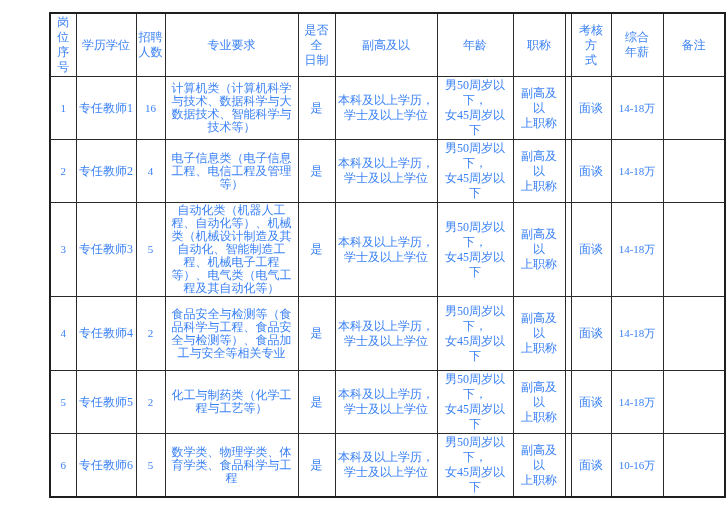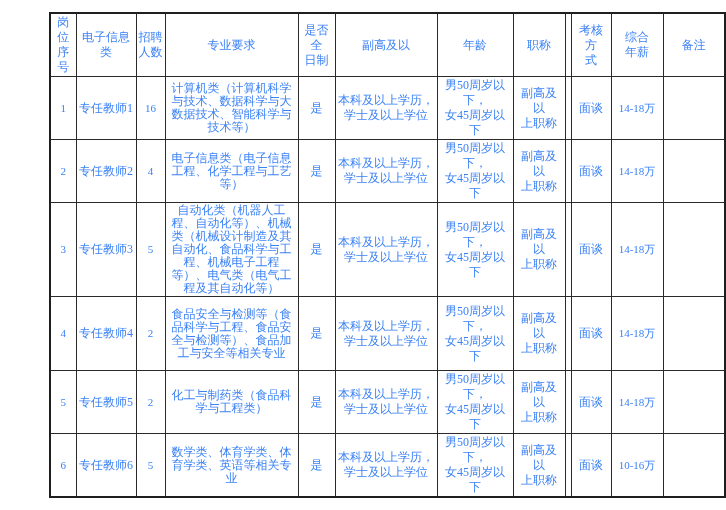--- a/index.html
+++ b/index.html
@@ -66,21 +66,21 @@
       <col style="width:52px">
       <col style="width:6px">
       <col style="width:40px">
       <col style="width:52px">
       <col style="width:62px">
     </colgroup>
     <thead>
       <tr style="height:46px">
         <th>岗位
 序号</th>
-        <th>电子信息类</th>
+        <th>学历学位</th>
         <th>招聘
 人数</th>
         <th>专业要求</th>
         <th>是否全
 日制</th>
         <th>副高及以</th>
         <th>年龄</th>
         <th>职称</th>
         <th class="gap"></th>
         <th>考核方
@@ -105,38 +105,38 @@
 上职称</td>
         <td class="gap"></td>
         <td>面谈</td>
         <td class="num">14-18万</td>
         <td></td>
       </tr>
       <tr style="height:50px">
         <td class="num">2</td>
         <td>专任教师2</td>
         <td class="num">4</td>
-        <td class="major-cell">电子信息类（电子信息工程、化学工程与工艺等）</td>
+        <td class="major-cell">电子信息类（电子信息工程、电信工程及管理等）</td>
         <td>是</td>
         <td>本科及以上学历，
 学士及以上学位</td>
         <td>男50周岁以下，
 女45周岁以下</td>
         <td>副高及以
 上职称</td>
         <td class="gap"></td>
         <td>面谈</td>
         <td class="num">14-18万</td>
         <td></td>
       </tr>
       <tr style="height:93px">
         <td class="num">3</td>
         <td>专任教师3</td>
         <td class="num">5</td>
-        <td class="major-cell">自动化类（机器人工程、自动化等）、机械类（机械设计制造及其自动化、食品科学与工程、机械电子工程等）、电气类（电气工程及其自动化等）</td>
+        <td class="major-cell">自动化类（机器人工程、自动化等）、机械类（机械设计制造及其自动化、智能制造工程、机械电子工程等）、电气类（电气工程及其自动化等）</td>
         <td>是</td>
         <td>本科及以上学历，
 学士及以上学位</td>
         <td>男50周岁以下，
 女45周岁以下</td>
         <td>副高及以
 上职称</td>
         <td class="gap"></td>
         <td>面谈</td>
         <td class="num">14-18万</td>
@@ -156,38 +156,38 @@
 上职称</td>
         <td class="gap"></td>
         <td>面谈</td>
         <td class="num">14-18万</td>
         <td></td>
       </tr>
       <tr style="height:46px">
         <td class="num">5</td>
         <td>专任教师5</td>
         <td class="num">2</td>
-        <td class="major-cell">化工与制药类（食品科学与工程类）</td>
+        <td class="major-cell">化工与制药类（化学工程与工艺等）</td>
         <td>是</td>
         <td>本科及以上学历，
 学士及以上学位</td>
         <td>男50周岁以下，
 女45周岁以下</td>
         <td>副高及以
 上职称</td>
         <td class="gap"></td>
         <td>面谈</td>
         <td class="num">14-18万</td>
         <td></td>
       </tr>
       <tr style="height:45px">
         <td class="num">6</td>
         <td>专任教师6</td>
         <td class="num">5</td>
-        <td class="major-cell">数学类、体育学类、体育学类、英语等相关专业</td>
+        <td class="major-cell">数学类、物理学类、体育学类、食品科学与工程</td>
         <td>是</td>
         <td>本科及以上学历，
 学士及以上学位</td>
         <td>男50周岁以下，
 女45周岁以下</td>
         <td>副高及以
 上职称</td>
         <td class="gap"></td>
         <td>面谈</td>
         <td class="num">10-16万</td>

